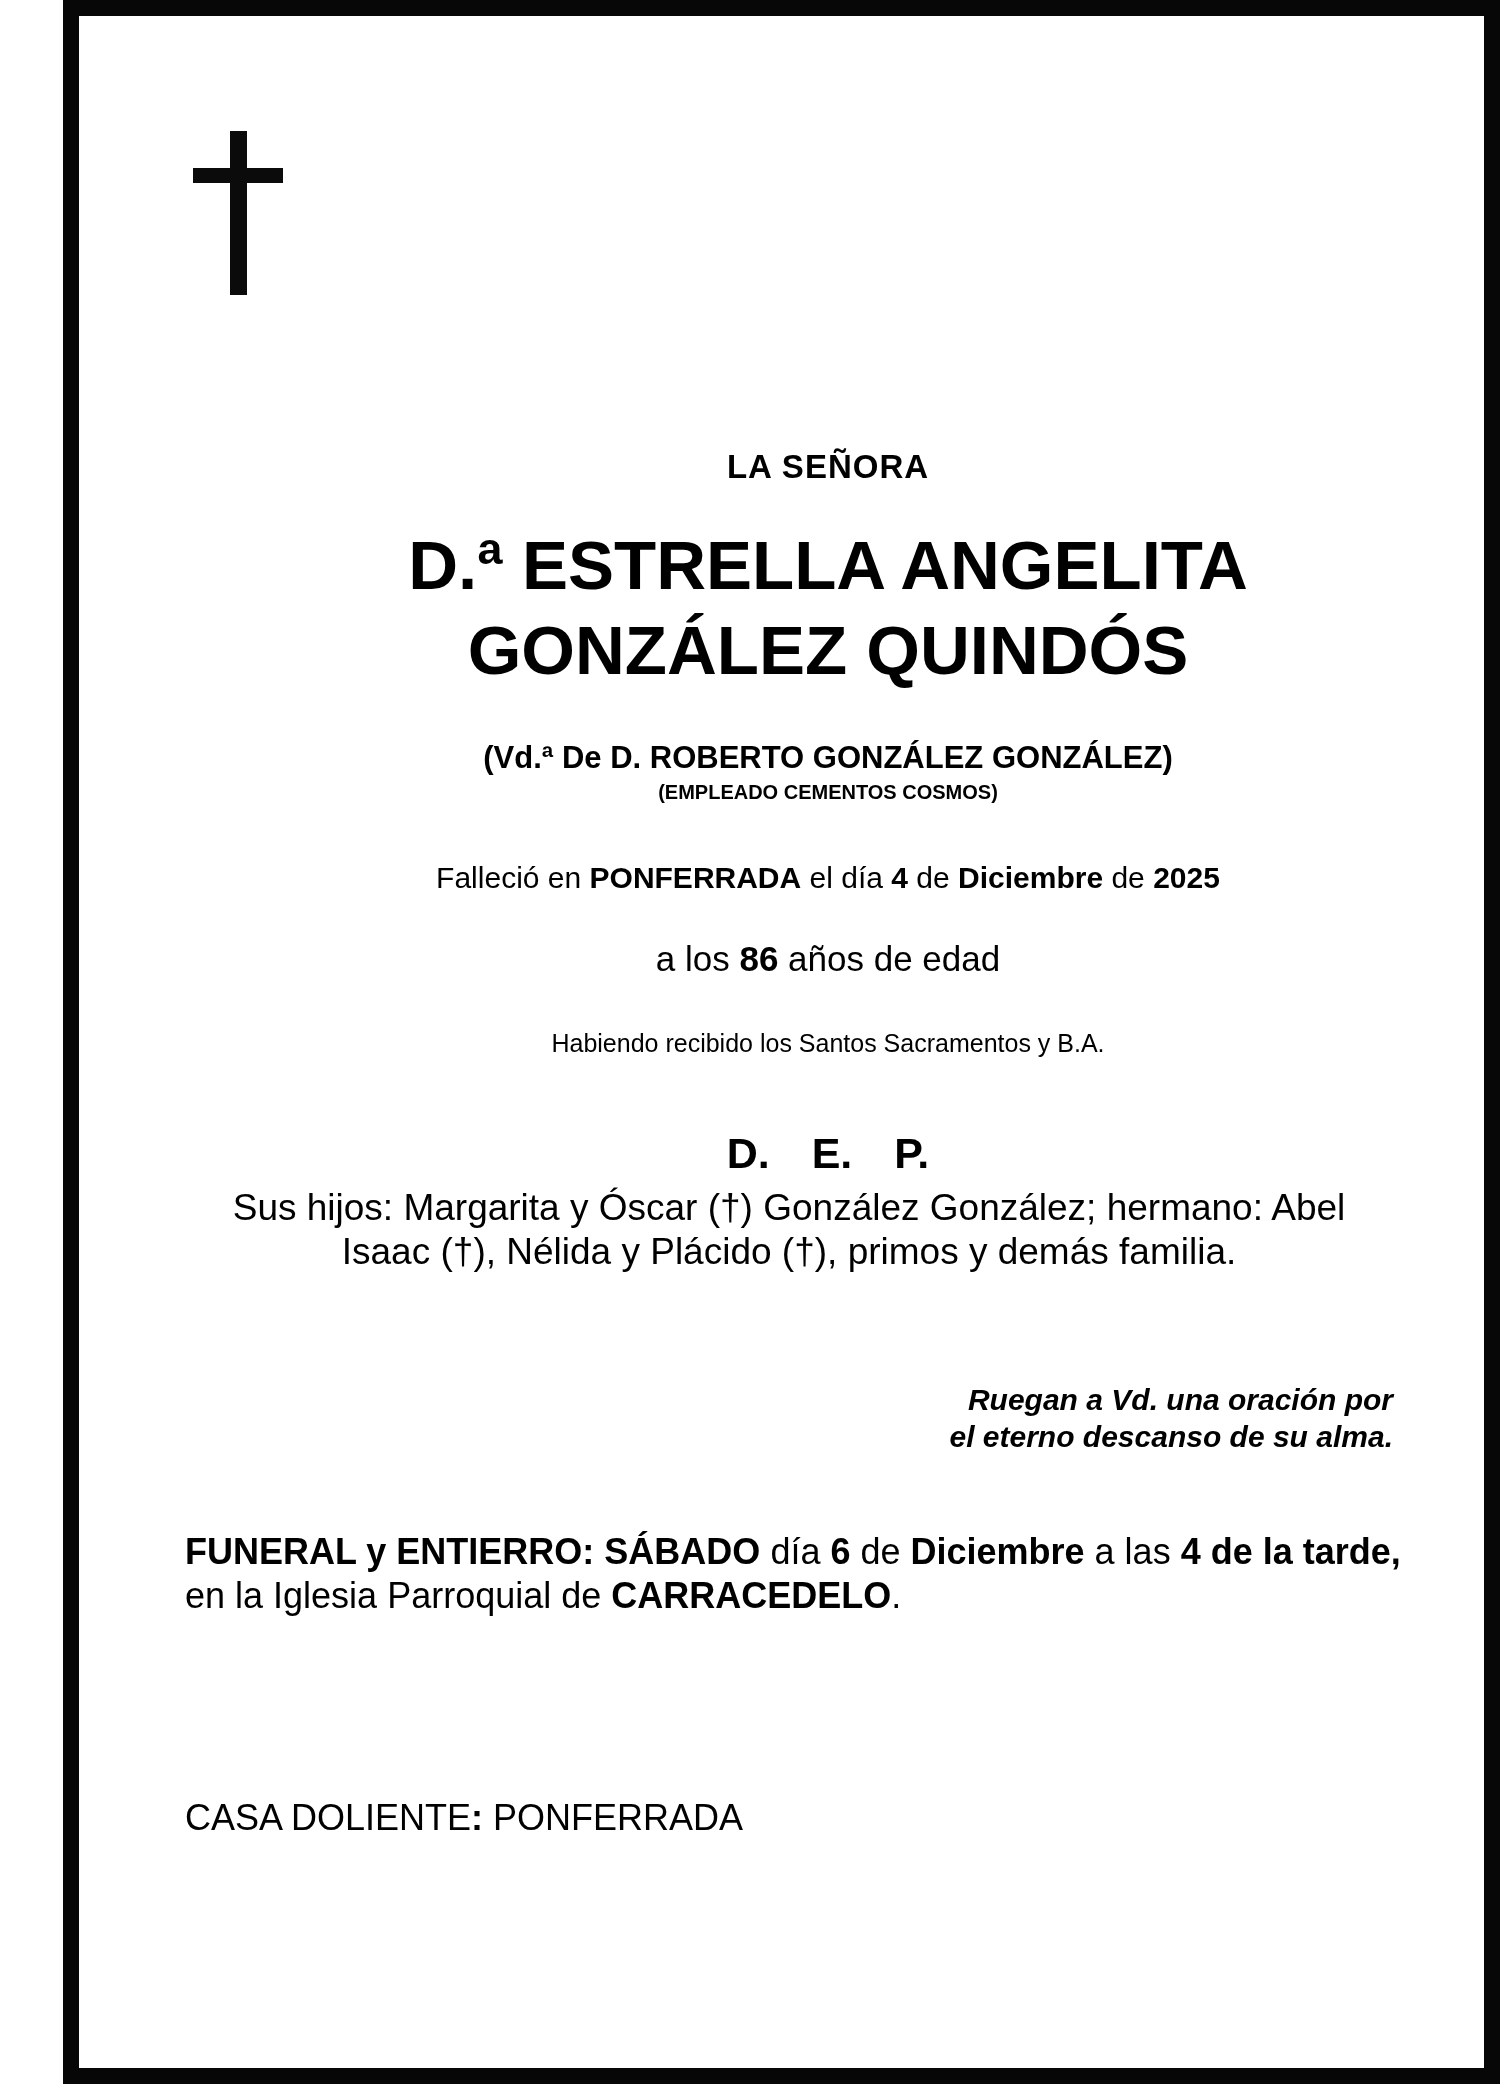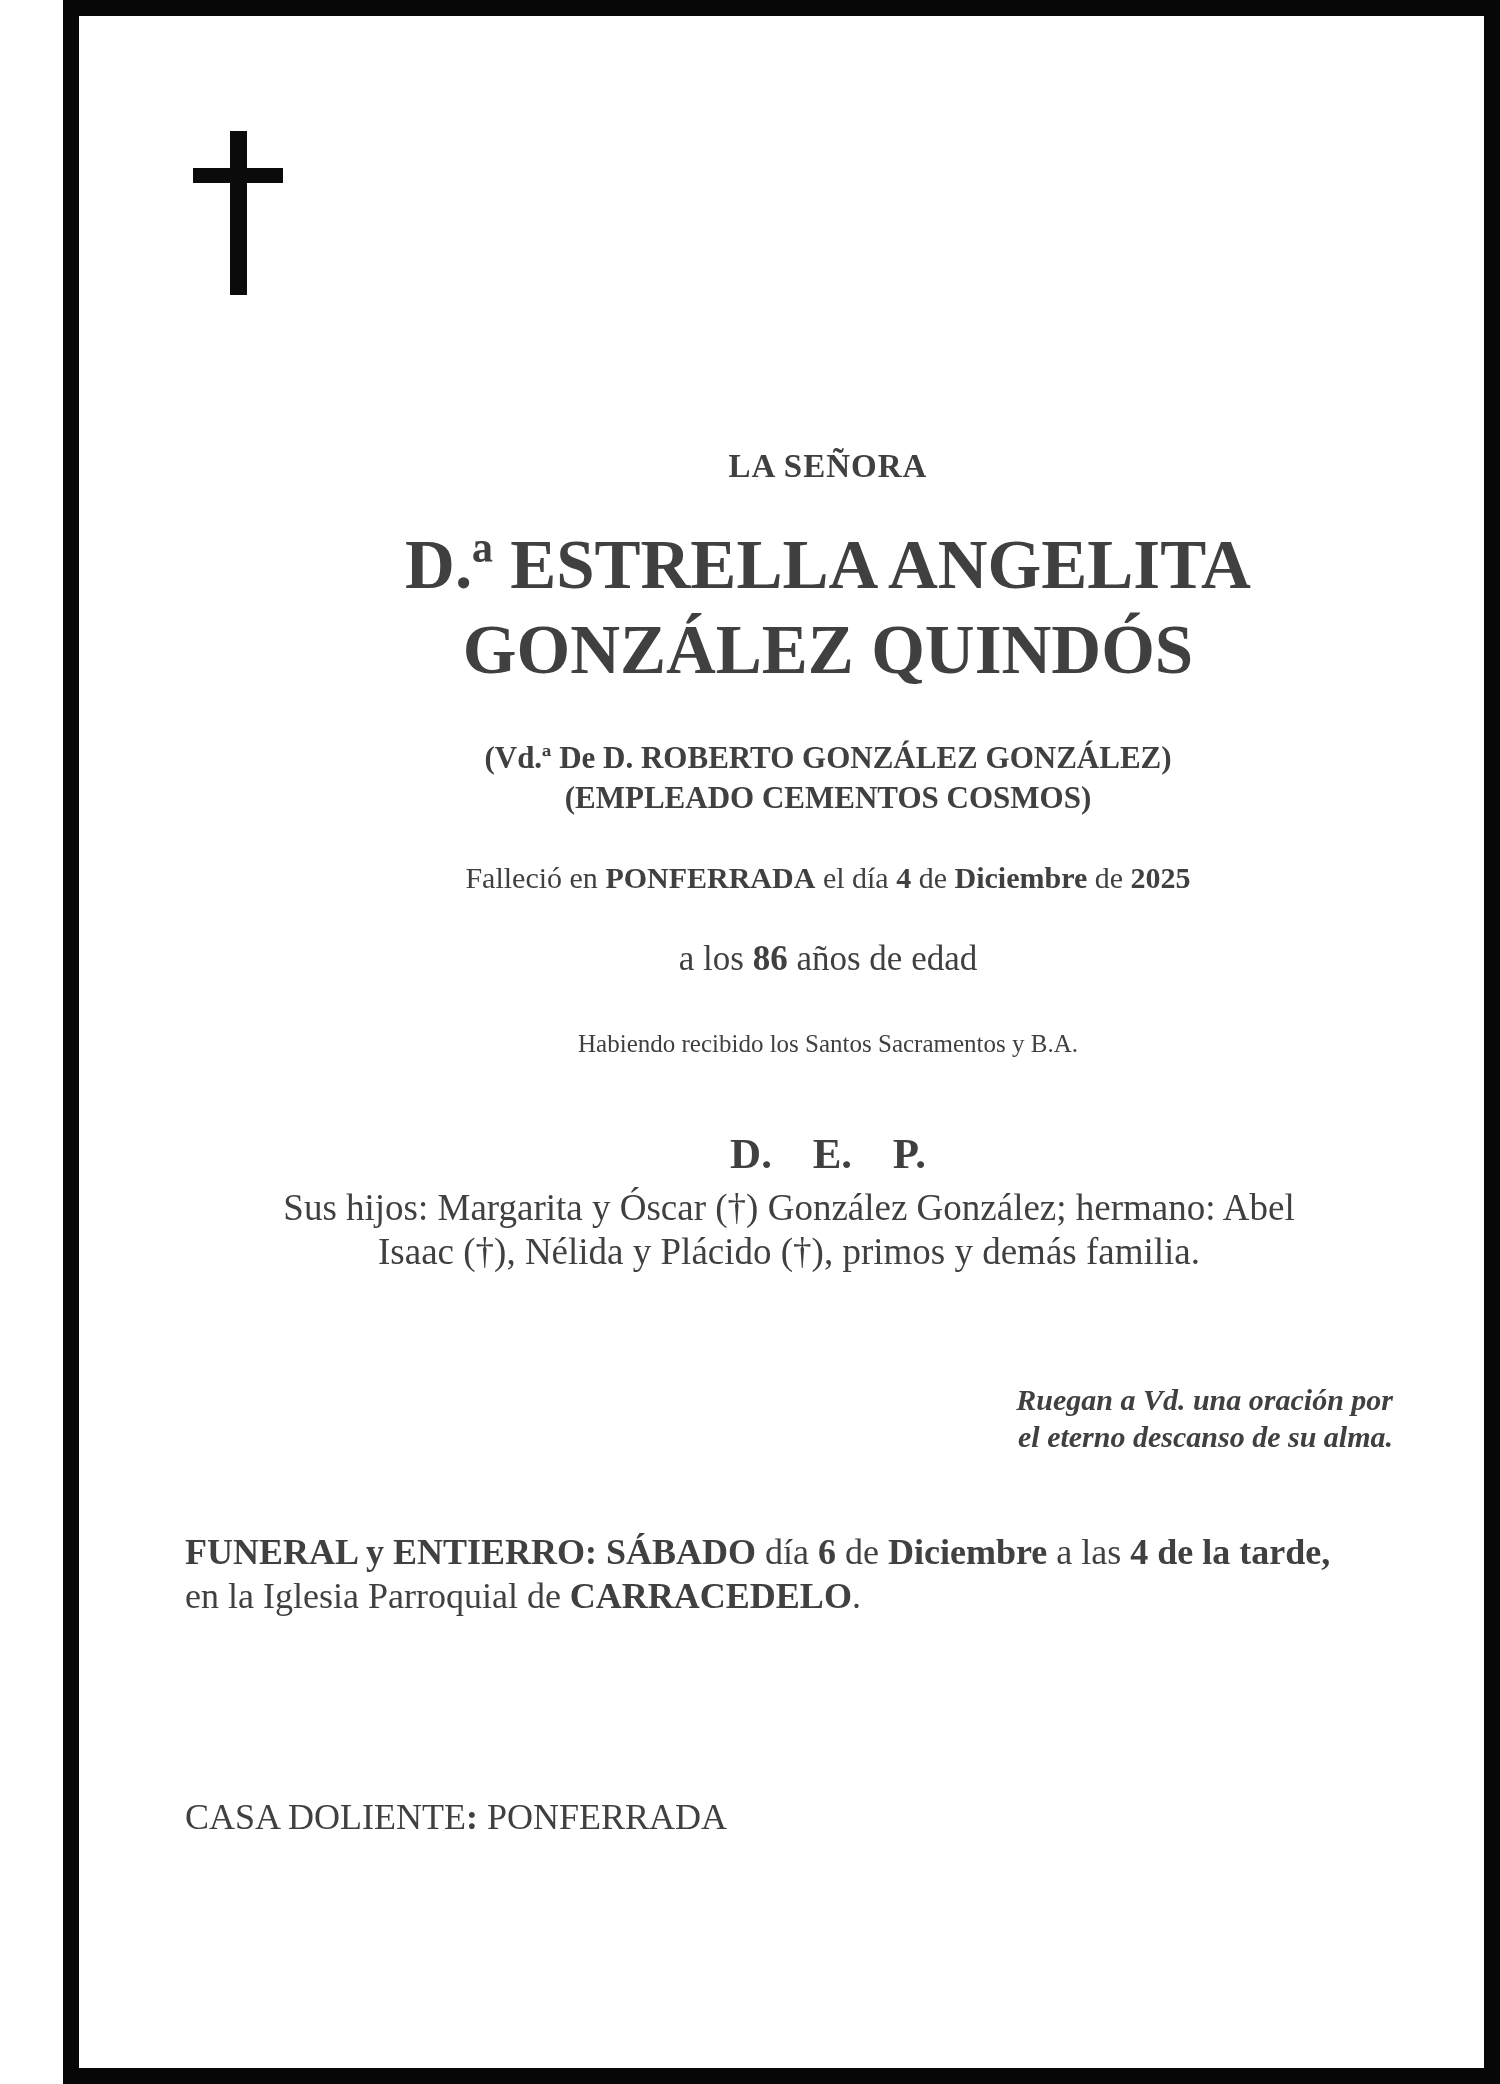--- a/index.html
+++ b/index.html
@@ -1,40 +1,40 @@
 <!DOCTYPE html>
 <html><head>
 <meta charset="utf-8">
 <style>
   html,body{margin:0;padding:0;background:#ffffff;}
   .canvas{
     position:relative;
     width:1500px;height:2084px;
     background:#ffffff;
-    font-family:Liberation Serif, serif;
-    color:#404040;
+    font-family:Liberation Sans, sans-serif;
+    color:#000000;
     overflow:hidden;
   }
   .frame{
     position:absolute;left:63px;top:0;width:1437px;height:2084px;
     border:16px solid #070707;box-sizing:border-box;
   }
   .bar{position:absolute;background:#0b0b0b;}
   .cross-v{left:230px;top:131px;width:17px;height:164px;}
   .cross-h{left:193px;top:168px;width:90px;height:15px;}
   .line{position:absolute;white-space:pre;line-height:1;}
   .centered{left:181px;width:1294px;text-align:center;}
   .leftcol{left:185px;width:1208px;text-align:left;}
   .rightcol{left:185px;width:1208px;text-align:right;margin-top:16px;}
   .b{font-weight:bold;}
   .intro{top:450px;font-size:33px;font-weight:bold;letter-spacing:1px;}
   .name1{top:531px;font-size:69px;font-weight:bold;}
   .name2{top:616px;font-size:69px;font-weight:bold;}
   .widow{top:742px;font-size:31px;font-weight:bold;}
-  .occup{top:782px;font-size:31px;font-weight:bold;}
+  .occup{top:782px;font-size:20px;font-weight:bold;}
   .died{top:863px;font-size:30px;}
   .age{top:941px;font-size:35px;}
   .sacr{top:1031px;font-size:25px;}
   .rip{top:1108px;font-size:43px;font-weight:bold;word-spacing:30px;margin-top:24px;}
   .family{top:1186px;font-size:37px;text-align:center;}
   .family .ln{height:44px;line-height:44px;white-space:pre;}
   .prayer{top:1365px;font-size:30px;font-weight:bold;font-style:italic;}
   .prayer .ln{height:37px;line-height:37px;white-space:pre;}
   .funeral{top:1530px;font-size:36px;}
   .funeral .ln{height:44px;line-height:44px;white-space:pre;}

